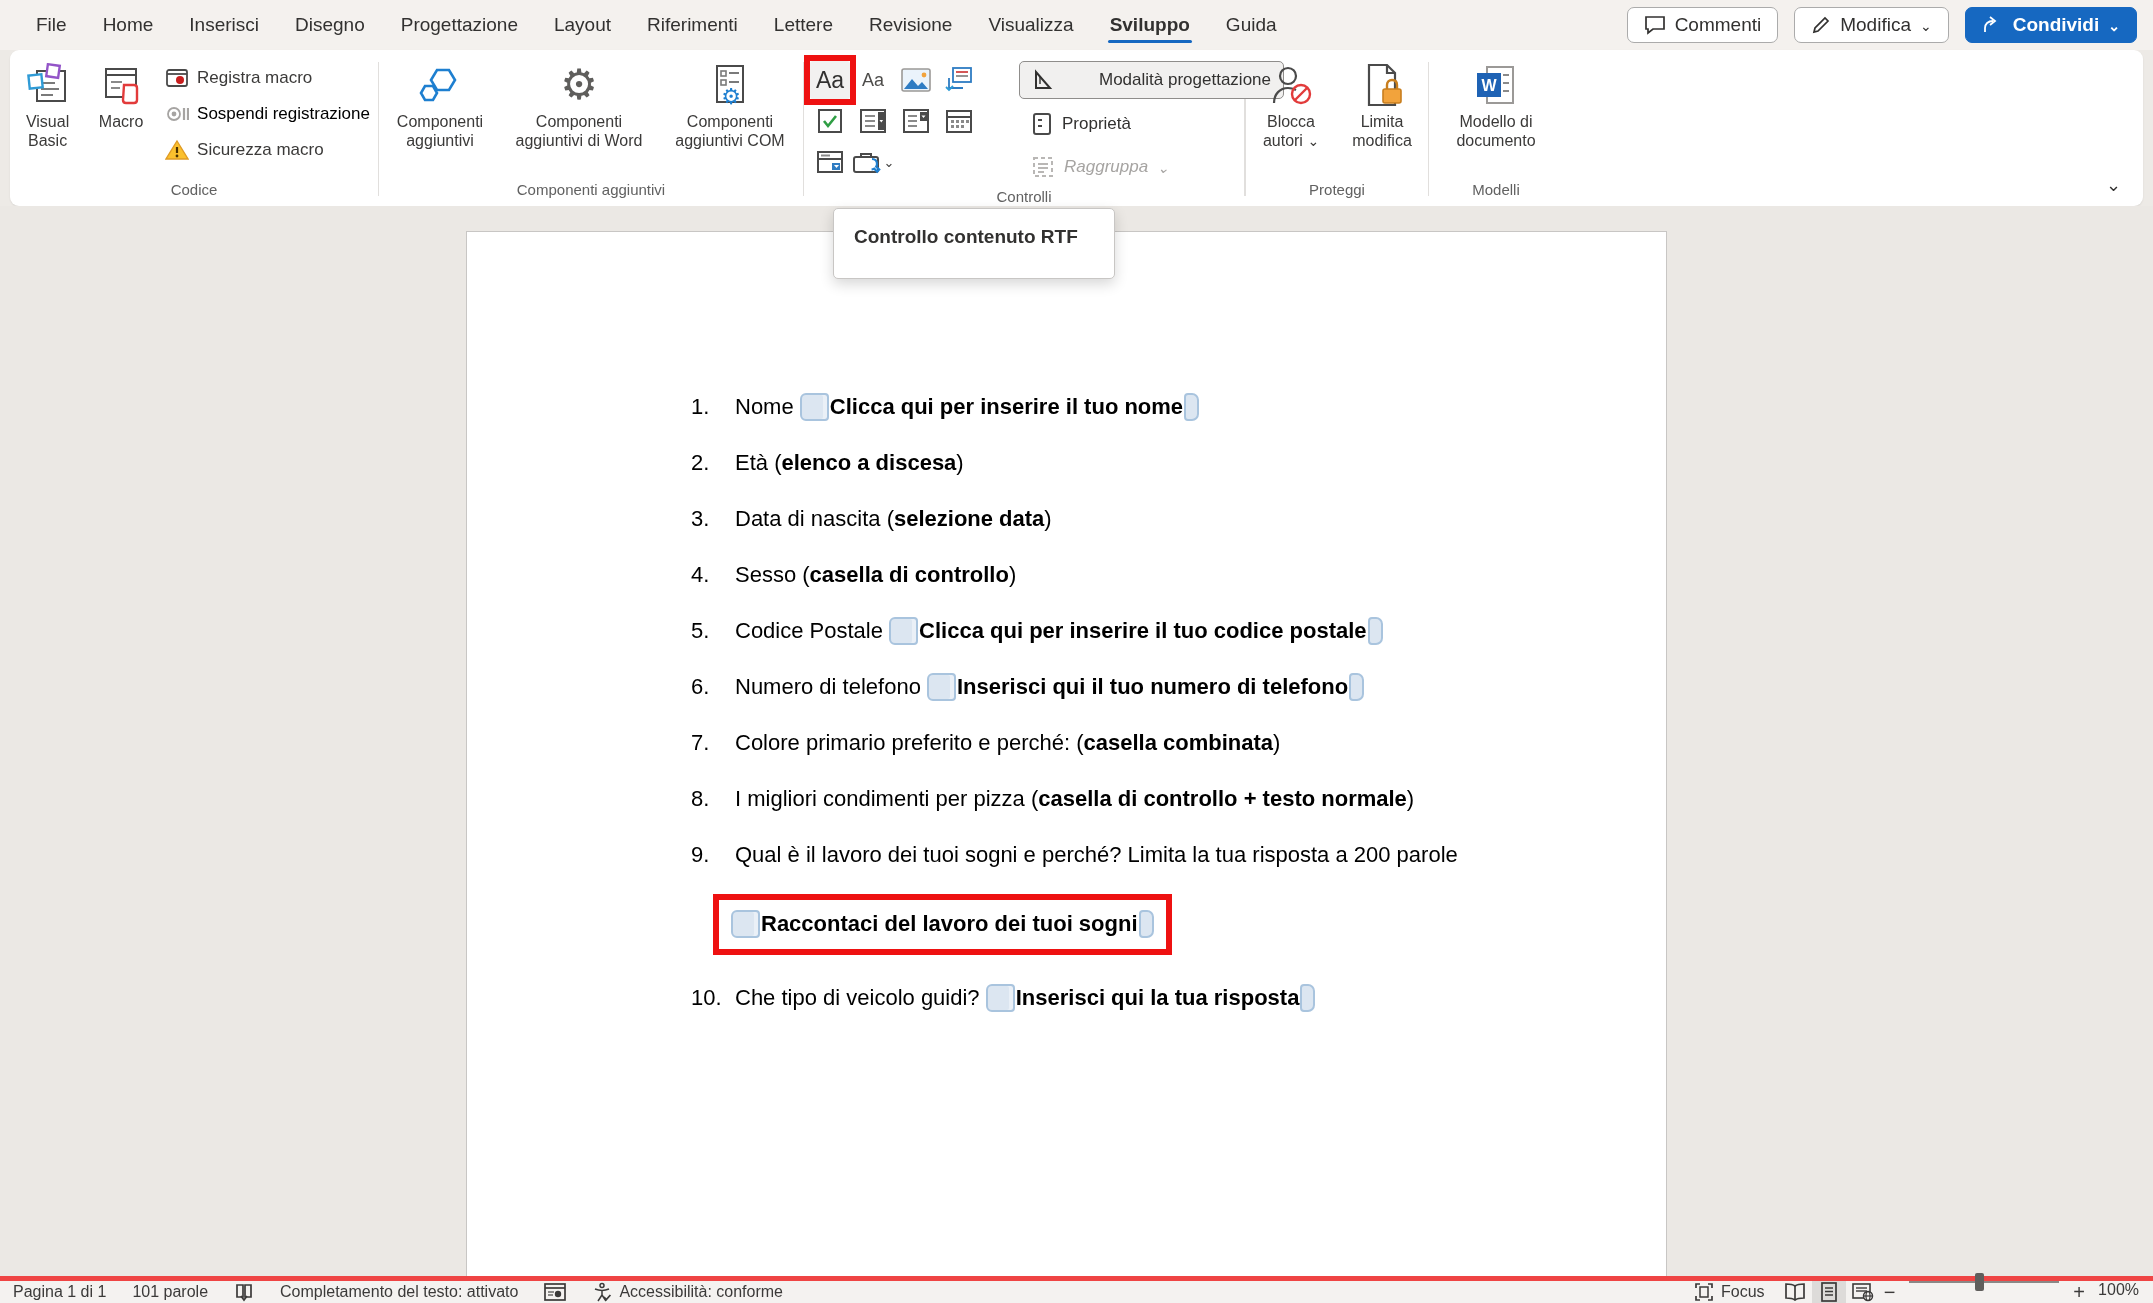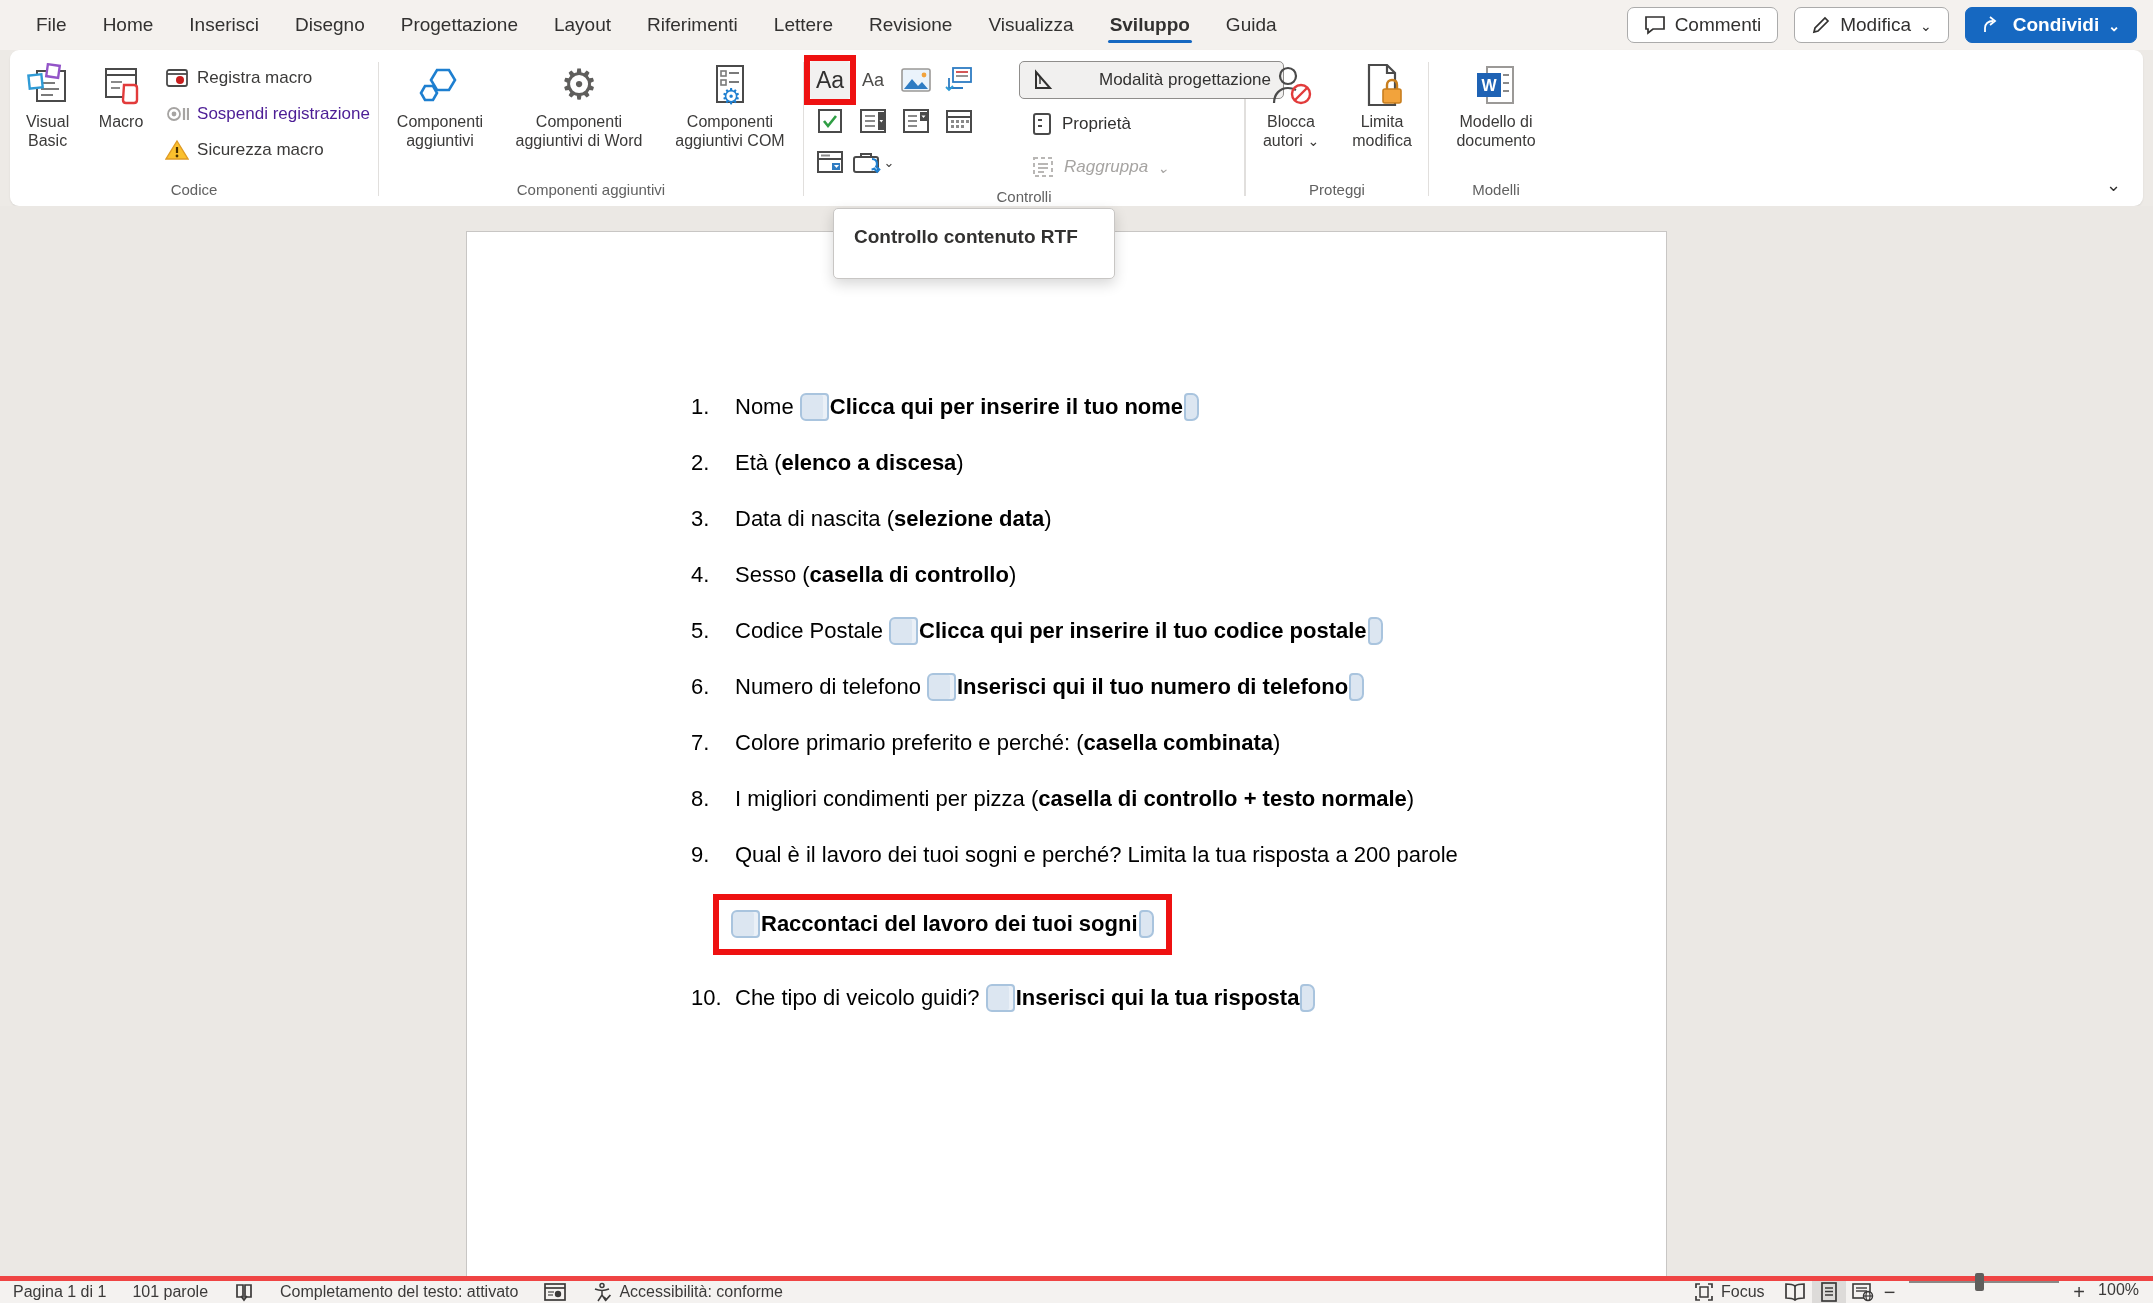--- a/index.html
+++ b/index.html
@@ -21,21 +21,21 @@
   .ribbon { position:absolute; left:10px; top:50px; width:2133px; height:156px; background:#ffffff; border-radius:9px; box-shadow:0 1px 2px rgba(0,0,0,.08); display:flex; }
   .rgroup { display:flex; flex-direction:column; padding-top:7px; position:relative; }
   .rgroup-content { flex:1; display:flex; align-items:flex-start; justify-content:center; gap:2px; }
   .rgroup-label { text-align:center; font-size:15px; color:#616161; padding:3px 0 8px; }
   .rdivider { width:1px; background:#e1dfdd; margin:12px 0 10px; }
   .rbig { display:flex; flex-direction:column; align-items:center; gap:4px; padding:5px 6px; border-radius:4px; cursor:pointer; }
   .rbig .ricon { height:46px; display:flex; align-items:center; justify-content:center; }
   .rbig .rlabel { font-size:16px; line-height:19px; color:#3b3a39; text-align:center; }
   .rsmall-stack { display:flex; flex-direction:column; justify-content:flex-start; gap:6px; padding-top:6px; }
   .rsmall { display:flex; align-items:center; gap:8px; font-size:17px; color:#3b3a39; padding:4px 8px; border-radius:4px; cursor:pointer; white-space:nowrap; }
-  .rsmall.disabled { color:#4c1d95; cursor:default;justify-content:space-between; }
+  .rsmall.disabled { color:#000000; cursor:default;justify-content:space-between; }
   .gearglyph { font-size:42px; color:#5f5e5c; line-height:1; }
 
   
   .ctrl-grid { display:grid; grid-template-columns:repeat(4,40px); grid-auto-rows:38px; gap:3px; padding-top:4px; }
   .ctrl-cell { display:flex; align-items:center; justify-content:center; border-radius:4px; cursor:pointer; color:#3b3a39; }
   .aa-big { font-size:23px; letter-spacing:0; color:#323130; }
   .aa-small { font-size:18px; color:#4e4d4b; }
   .redbox-wrap { position:relative; background:#f2f1f0; border-radius:3px; }
   .redbox-wrap::after { content:""; position:absolute; left:-6px; top:-6px; right:-6px; bottom:-6px; border:6px solid #ee1111; pointer-events:none; }
   .legacy-chev { font-size:13px; color:#3b3a39; margin-left:2px; }

